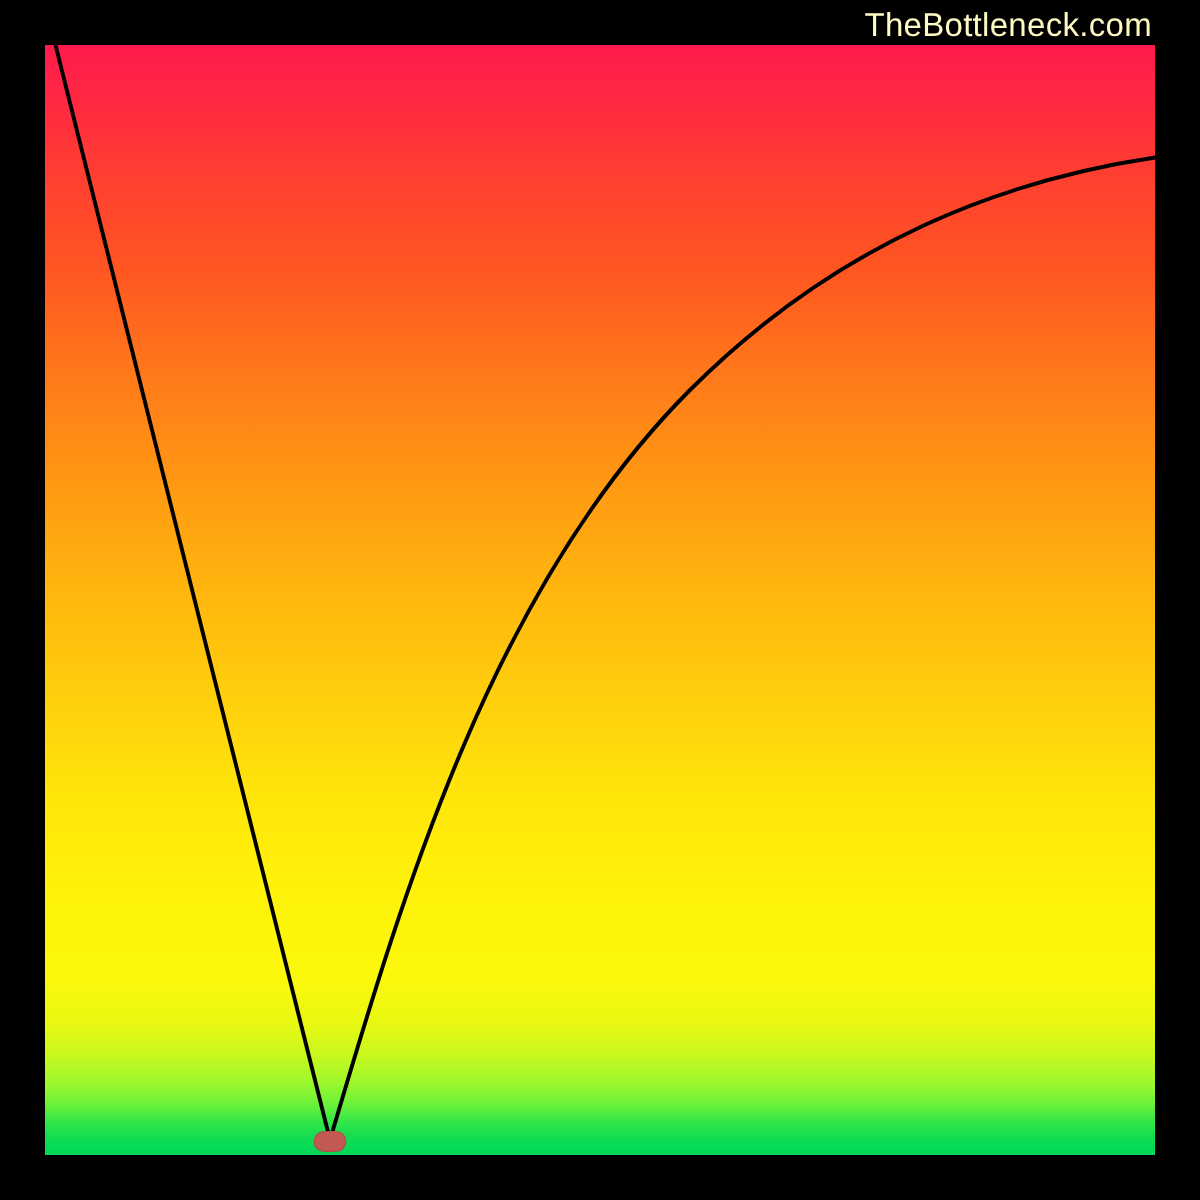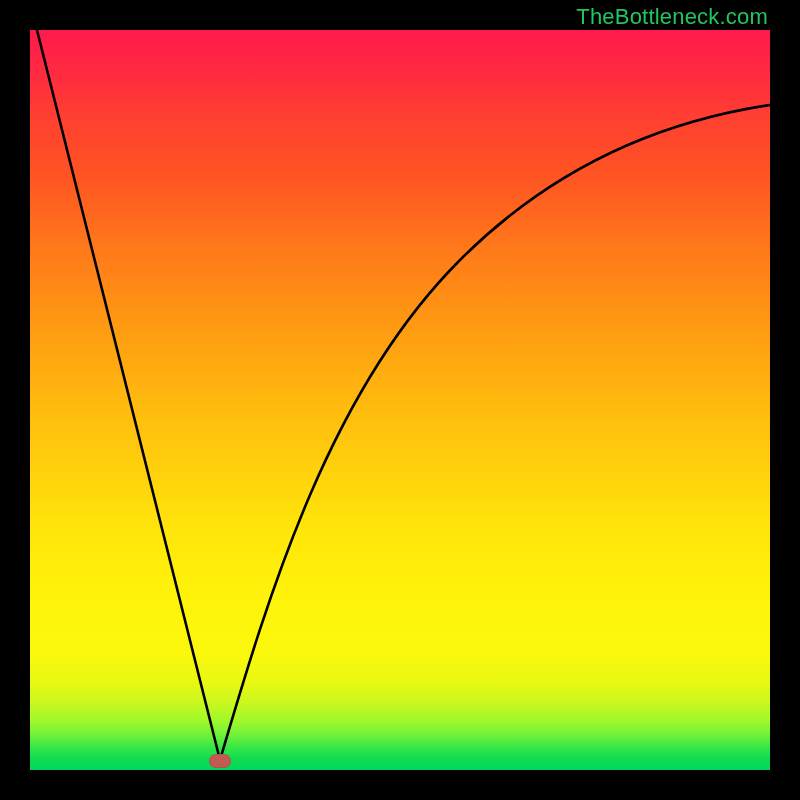--- a/index.html
+++ b/index.html
@@ -42,21 +42,21 @@
       #6af03a 95.5%,
       #33e648 97%,
       #10dc52 98.5%,
       #00d85a 100%
     );
   }
   .watermark {
     position: absolute;
     top: 4px;
     right: 32px;
-    color: #22c55e;
+    color: #fef9c3;
     font-size: 22px;
     letter-spacing: 0.2px;
     font-weight: 400;
     user-select: none;
   }
   svg.curve {
     position: absolute;
     left: 0;
     top: 0;
     width: 740px;

